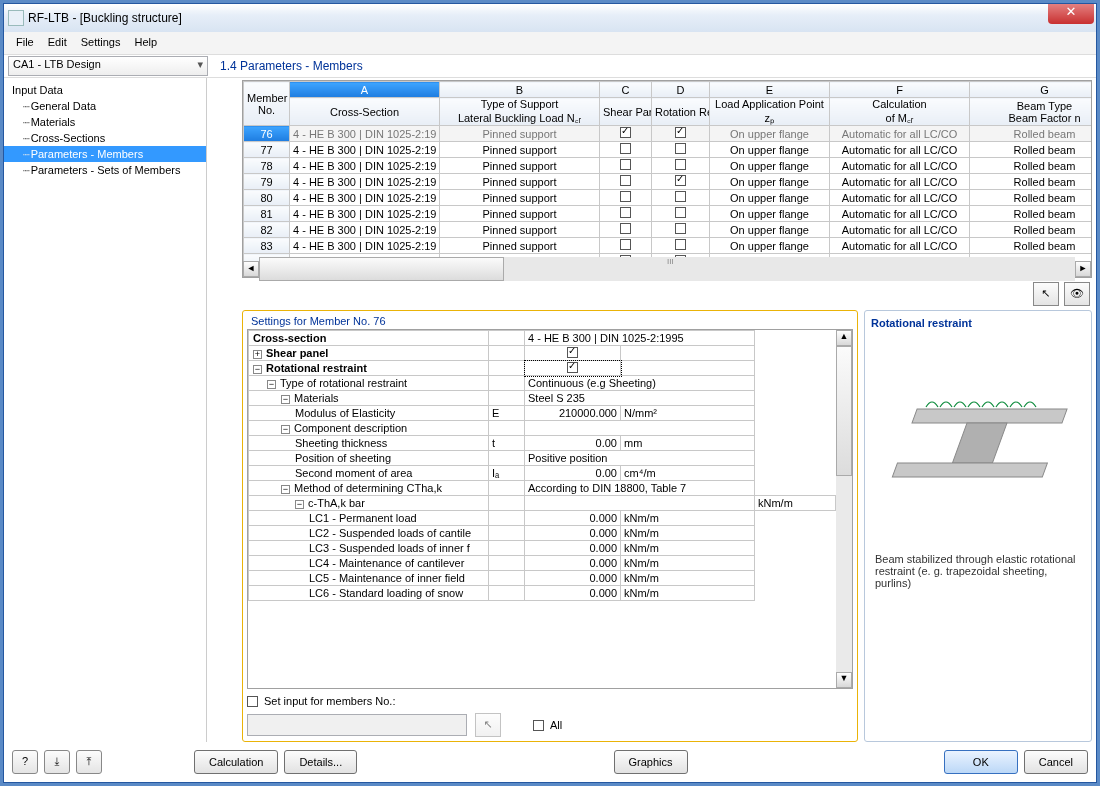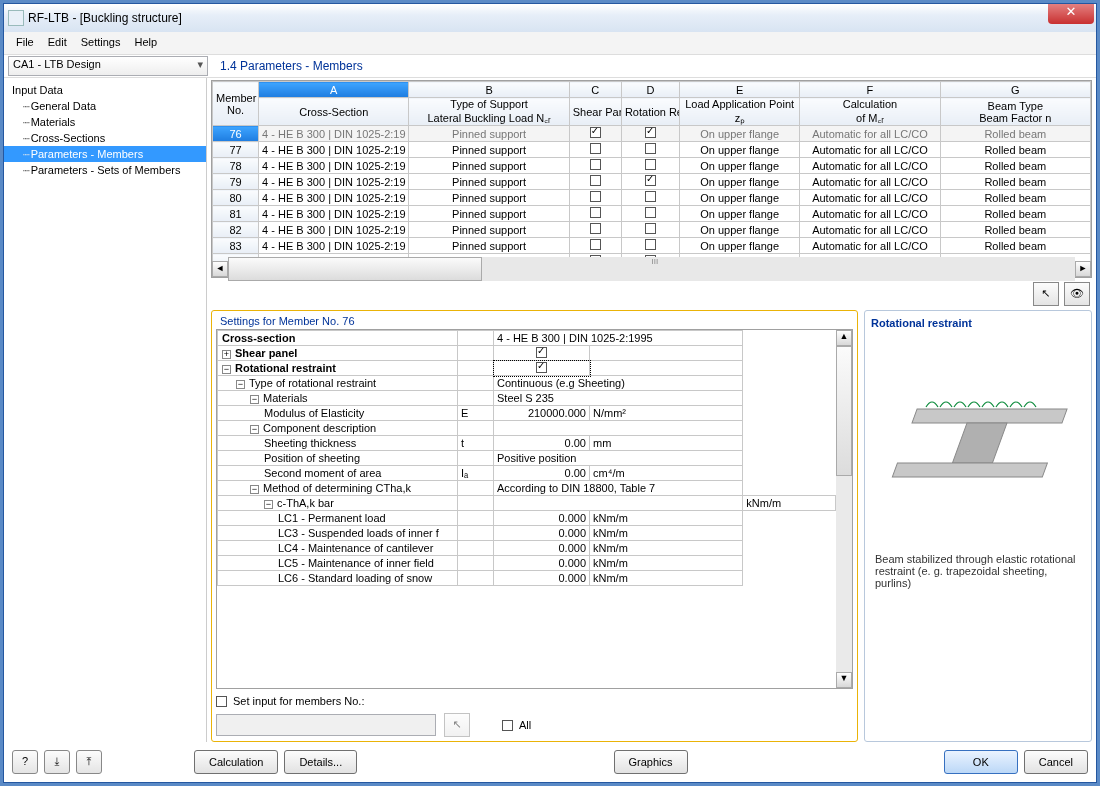--- a/index.html
+++ b/index.html
@@ -8,21 +8,21 @@
 .titlebar { height: 28px; background: linear-gradient(#fff,#e6eef8 40%,#d8e4f2); display: flex; align-items: center; padding: 0 4px; position: relative; }
 .title-txt { font-size: 12px; color: #000; margin-left: 4px; }
 .title-icon { width: 16px; height:16px; background:#e8f0f8; border:1px solid #9bb; }
 .close-btn { position:absolute; right:2px; top:0; width:46px; height:20px; background: linear-gradient(#e48080,#c83030); border-radius:0 0 4px 4px; color:#fff; text-align:center; line-height:16px; font-size:13px; cursor:pointer; }
 .menubar { height:22px; background:#f4f4f4; display:flex; gap:2px; padding: 2px 6px; }
 .menubar span { padding:2px 6px; cursor:default; }
 .toolrow { height:24px; display:flex; align-items:center; border-top:1px solid #ddd; border-bottom:1px solid #ddd; }
 .combo { width:200px; height:20px; margin:2px 4px; border:1px solid #abadb3; background:linear-gradient(#fff,#eee); padding:1px 4px; position:relative; }
 .combo::after { content:"▾"; position:absolute; right:4px; color:#555; }
 .panel-title { flex:1; padding:4px 8px; color:#003399; font-weight:normal; font-size:12px; }
-.body { flex:1; display:flex; overflow:hidden; }
+.body { flex:1; display:flex; overflow:hidden;gap:31px; }
 .sidebar { width:203px; border-right:1px solid #ccc; padding:4px 0; background:#fff; }
 .side-head { padding:2px 8px; }
 .side-item { padding:2px 8px 2px 18px; cursor:default; }
 .side-item.sel { background:#3399ff; color:#fff; }
 .side-item.sel span { color:#fff; }
 .dots { letter-spacing:-2px; margin-right:2px; color:#666; }
 .side-item.sel .dots{color:#cde;}
 .main { flex:1; display:flex; flex-direction:column; padding:2px 4px 0 4px; overflow:hidden; }
 .grid-wrap { border:1px solid #a0a0a0; height:198px; display:flex; flex-direction:column; }
 table.grid { border-collapse:collapse; width:100%; table-layout:fixed; }
@@ -324,20 +324,26 @@
                       <td colspan="2" class="u"></td>
                       <td class="u">kNm/m</td>
                     </tr>
                     <tr>
                       <td class="k" style="padding-left:60px">LC1 - Permanent load</td>
                       <td></td>
                       <td class="v">0.000</td>
                       <td class="u">kNm/m</td>
                     </tr>
                     <tr>
+                      <td class="k" style="padding-left:60px">LC2 - Suspended loads of cantile</td>
+                      <td></td>
+                      <td class="v">0.000</td>
+                      <td class="u">kNm/m</td>
+                    </tr>
+                    <tr>
                       <td class="k" style="padding-left:60px">LC3 - Suspended loads of inner f</td>
                       <td></td>
                       <td class="v">0.000</td>
                       <td class="u">kNm/m</td>
                     </tr>
                     <tr>
                       <td class="k" style="padding-left:60px">LC4 - Maintenance of cantilever</td>
                       <td></td>
                       <td class="v">0.000</td>
                       <td class="u">kNm/m</td>

